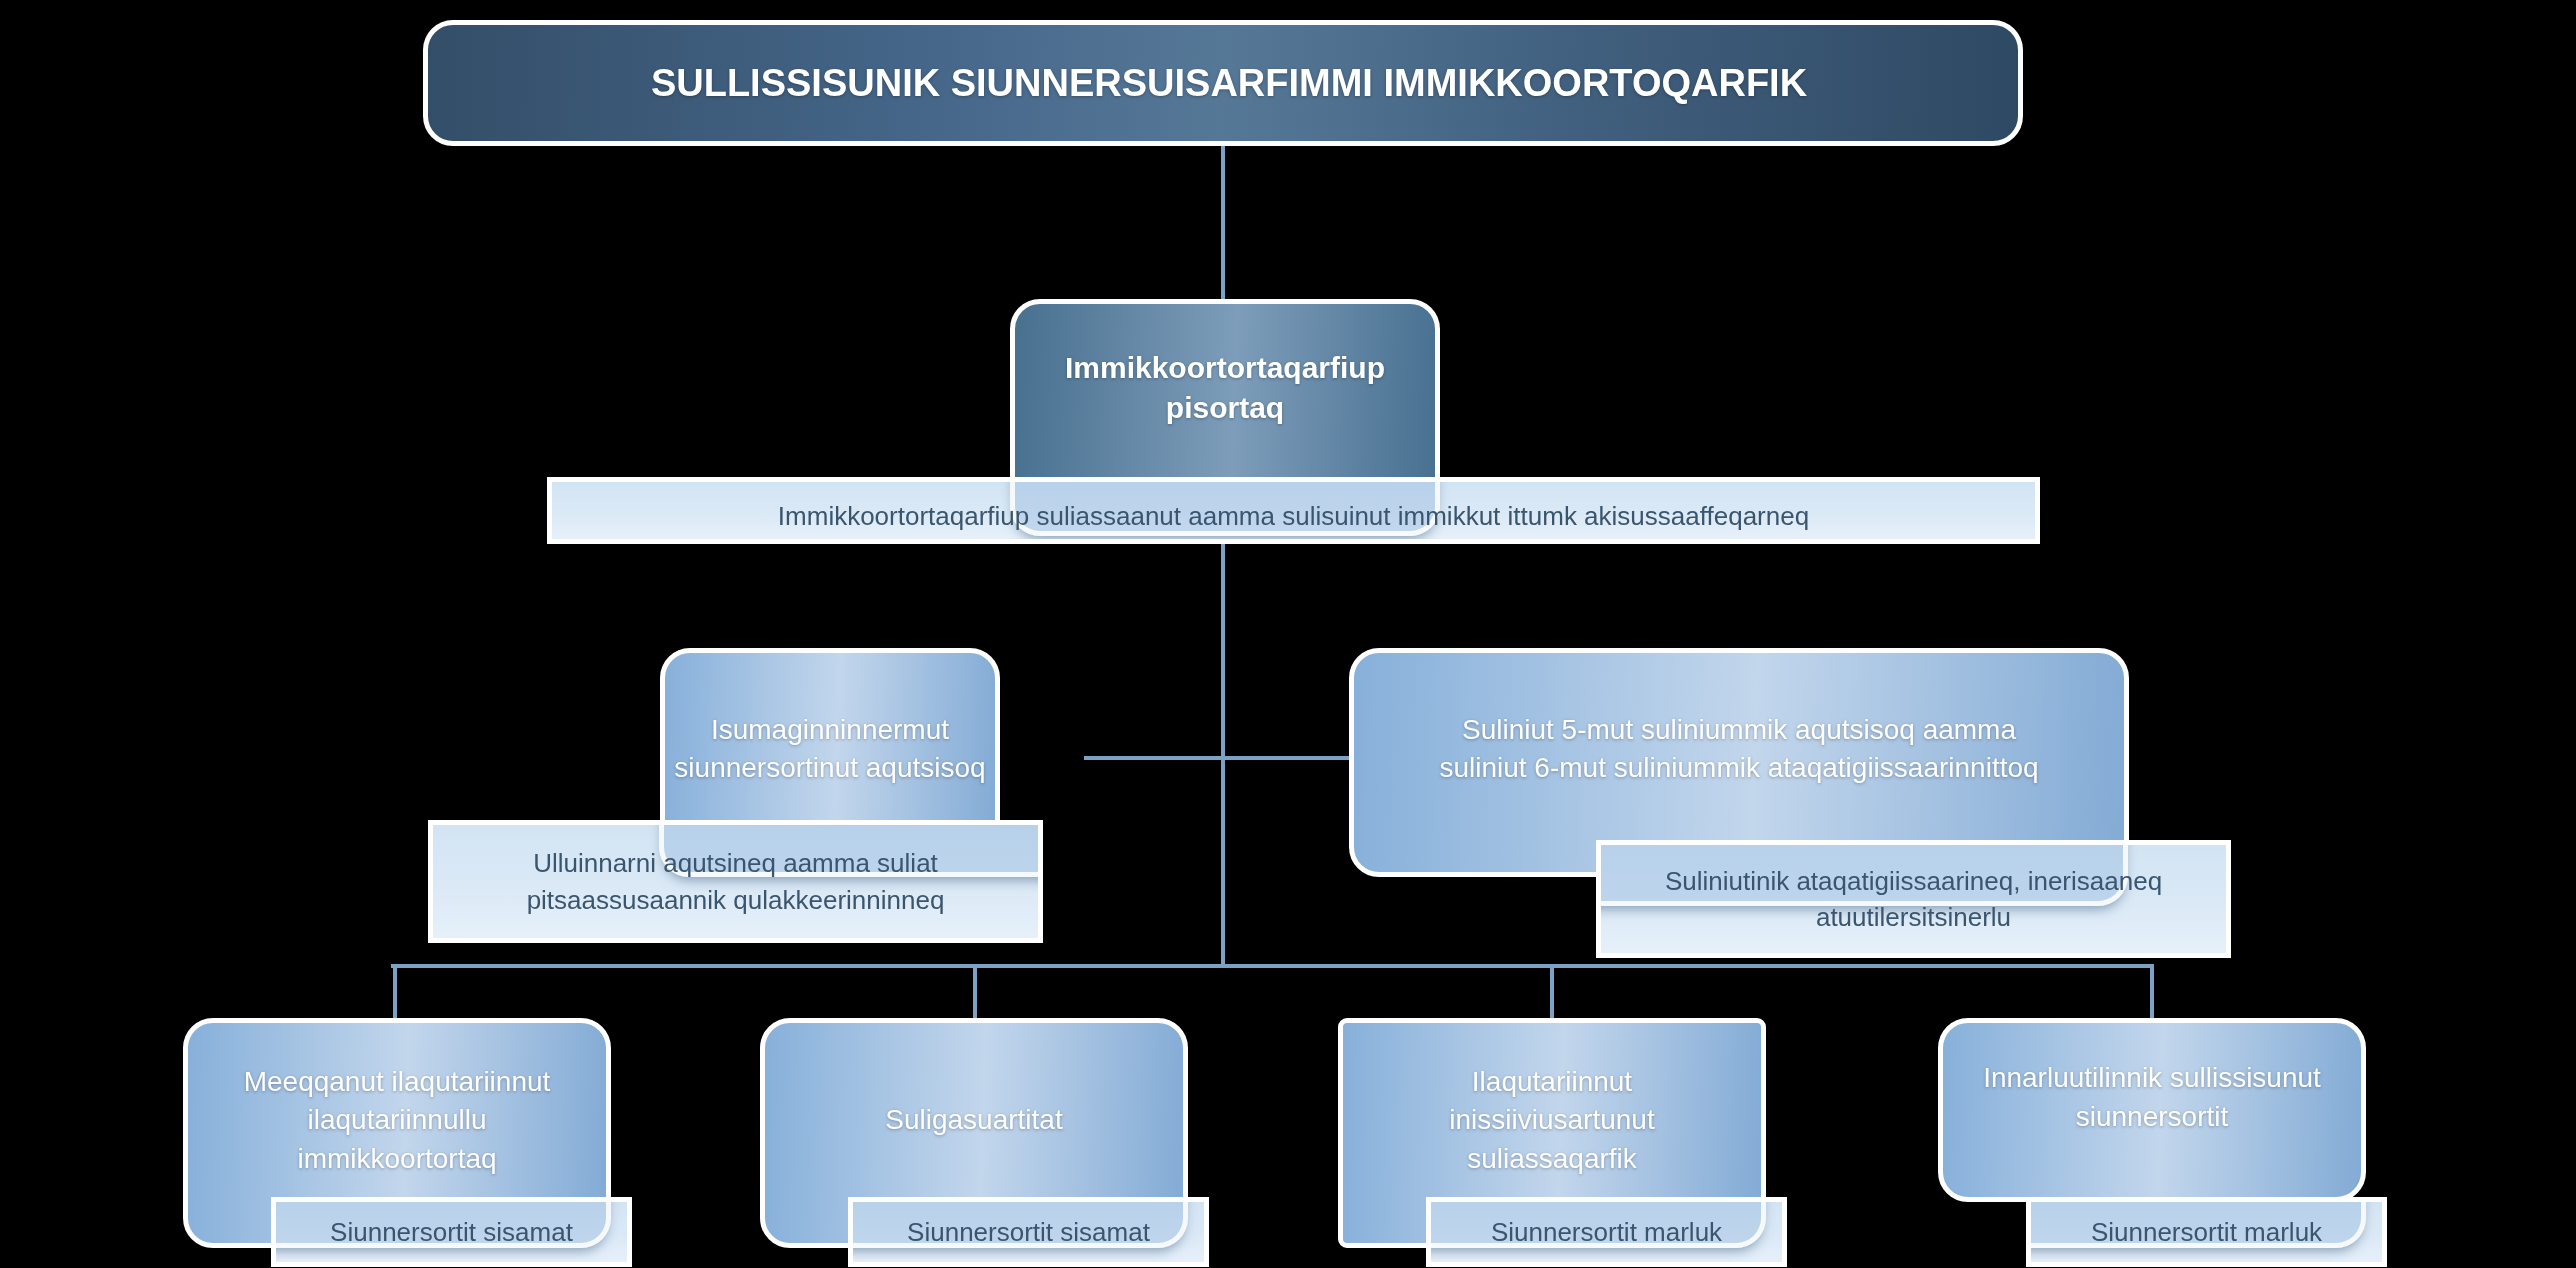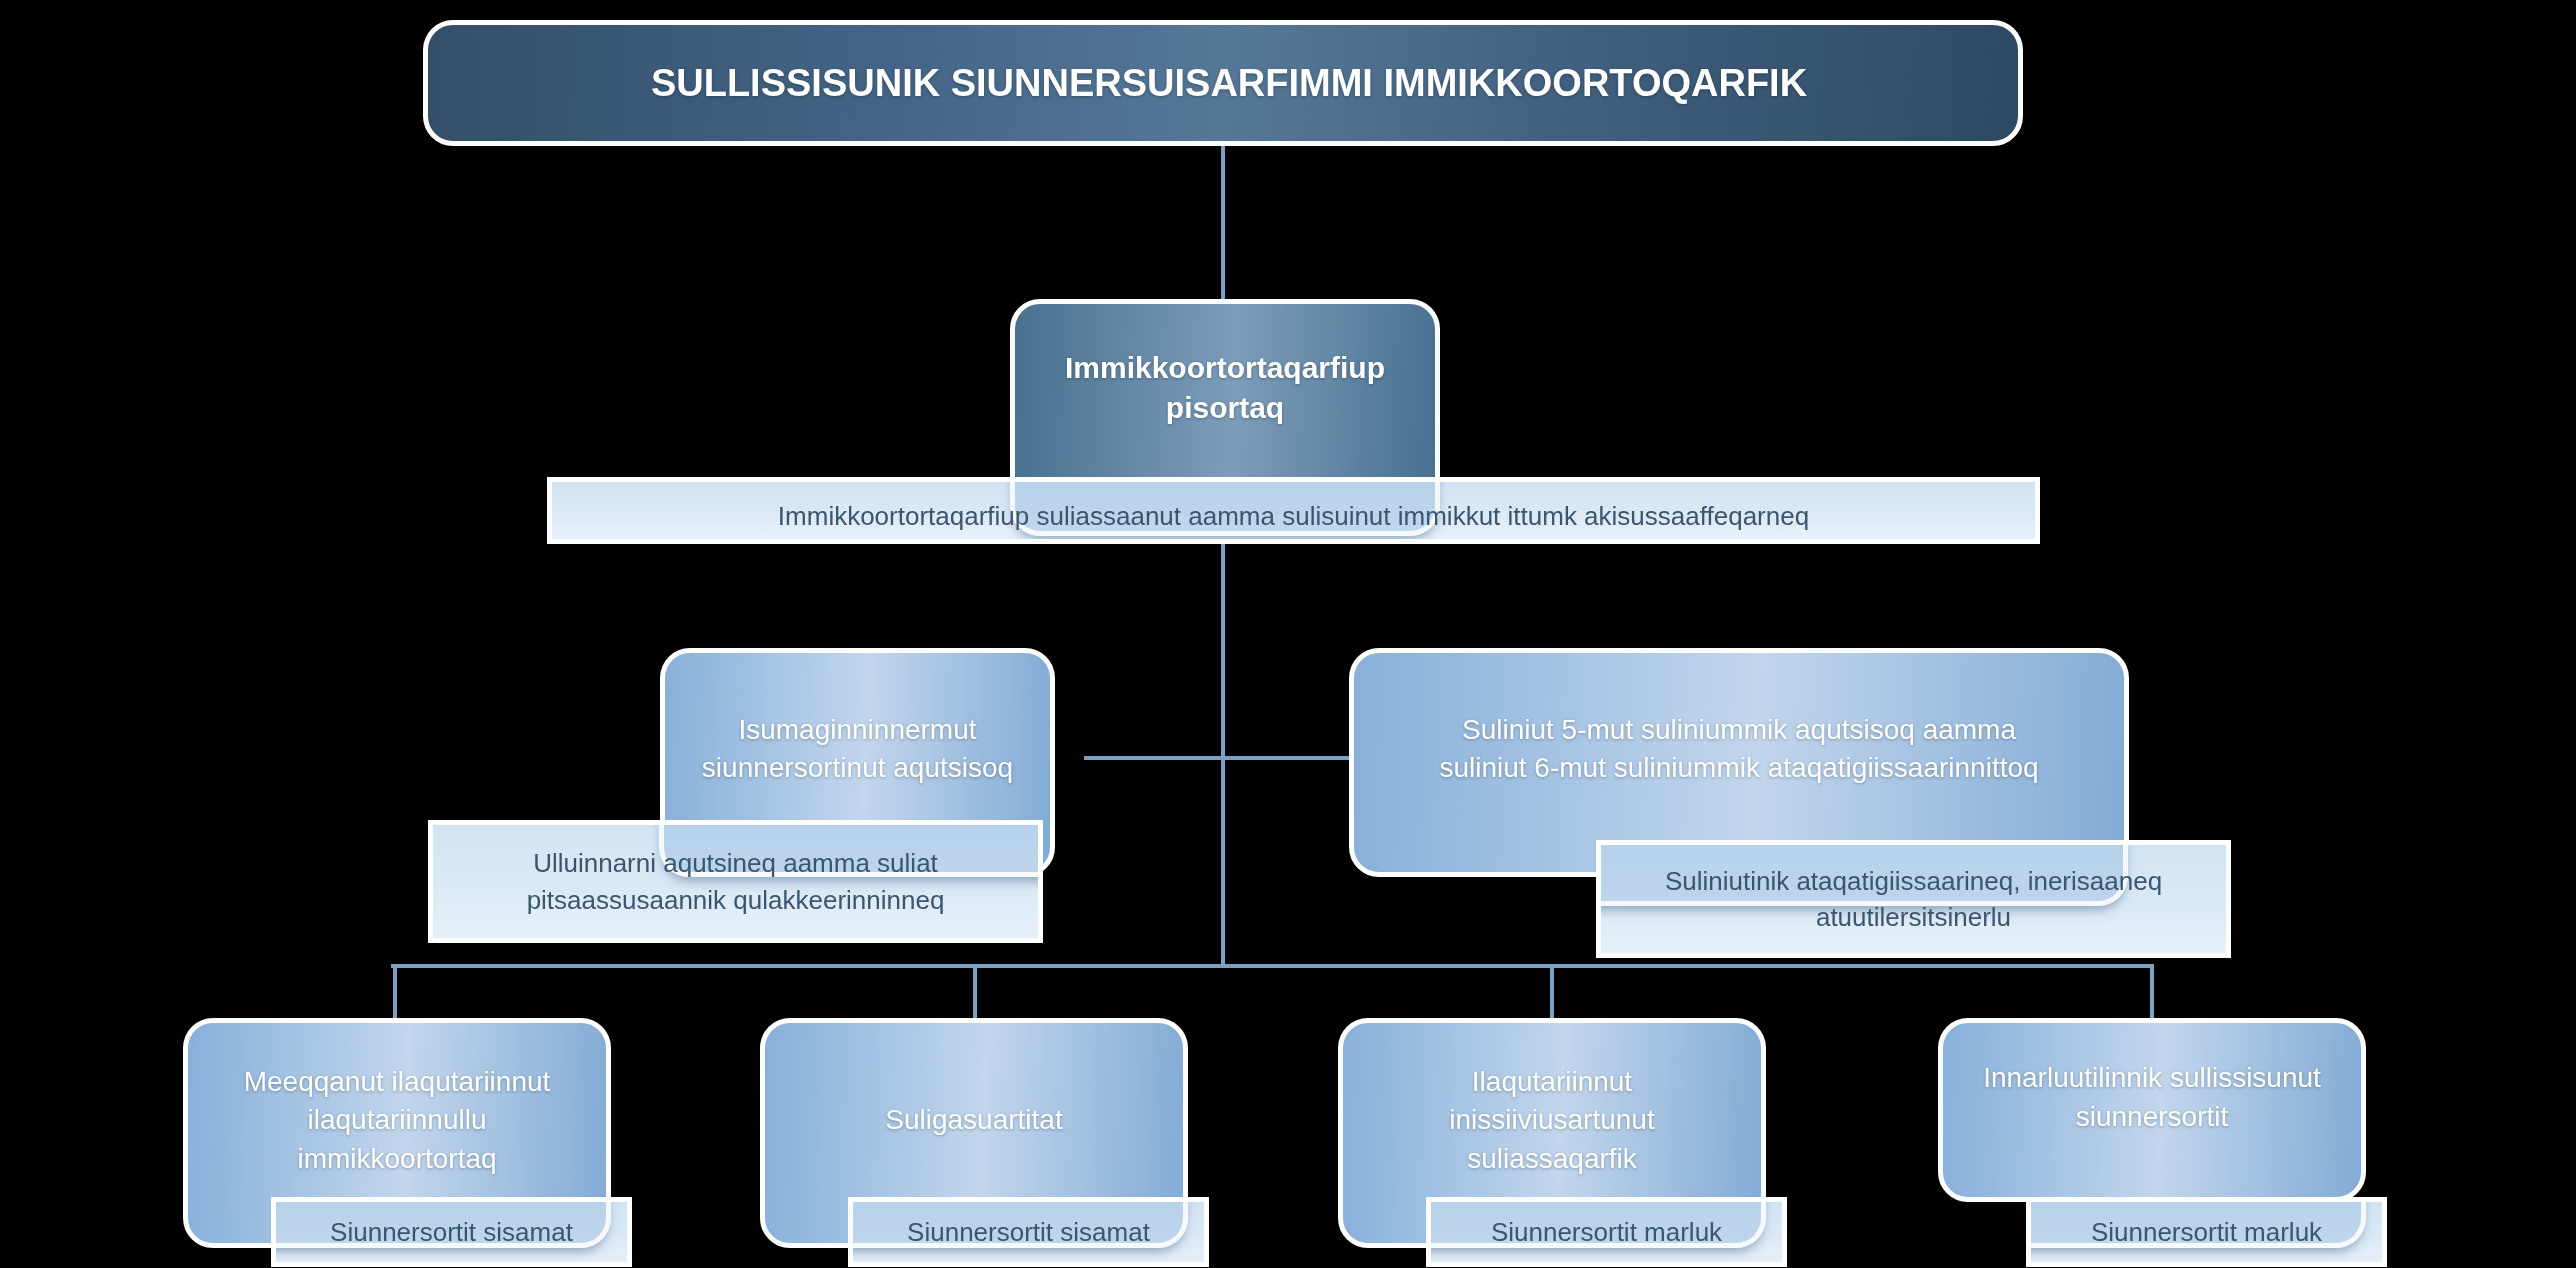--- a/index.html
+++ b/index.html
@@ -41,34 +41,34 @@
     white-space:pre-line;width:max-content;font-size:26px;line-height:1.4;
   }
   
   #t-box{left:423px;top:20px;width:1600px;height:126px;padding-left:12px;}
   #c1{left:1221px;top:144px;width:4px;height:156px;}
   #d-box{left:1010px;top:299px;width:430px;height:238px;padding-bottom:60px;}
   #banner{left:547px;top:477px;width:1493px;height:67px;padding-top:12px;}
   #banner .ghost{left:458px;top:-184px;width:430px;height:238px;}
   #c2{left:1221px;top:542px;width:4px;height:426px;}
   #c3{left:1084px;top:756px;width:268px;height:4px;}
-  #m1-box{left:660px;top:648px;width:395px;height:229px;padding-bottom:26.4px;}
+  #m1-box{left:660px;top:648px;width:340px;height:229px;padding-bottom:26.4px;}
   #m1-note{left:428px;top:820px;width:615px;height:123px;}
   #m1-note .ghost{left:226px;top:-177px;width:428px;height:229px;}
   #m2-box{left:1349px;top:648px;width:780px;height:229px;padding-bottom:26.4px;}
   #m2-note{left:1596px;top:811px;width:635px;height:118px;margin-top:29px;}
   #m2-note .ghost{left:-253px;top:-168px;width:780px;height:229px;}
   #c4{left:391px;top:964px;width:1763px;height:4px;}
   #c5a{left:393px;top:964px;width:4px;height:57px;}
   #c5b{left:973px;top:964px;width:4px;height:57px;}
   #c5c{left:1550px;top:964px;width:4px;height:57px;}
   #c5d{left:2150px;top:964px;width:4px;height:57px;}
   #u1-box{left:183px;top:1018px;width:428px;height:230px;padding-bottom:25px;}
   #u2-box{left:760px;top:1018px;width:428px;height:230px;padding-bottom:25px;}
-  #u3-box{left:1338px;top:1018px;width:428px;height:230px;padding-bottom:25px;}
+  #u3-box{left:1338px;top:1018px;width:428px;height:230px;padding-bottom:25px;border-radius:9px;}
   #u4-box{left:1938px;top:1018px;width:428px;height:184px;padding-bottom:25px;}
   #u1-note{left:271px;top:1197px;width:361px;height:70px;}
   #u2-note{left:848px;top:1197px;width:361px;height:70px;}
   #u3-note{left:1426px;top:1197px;width:361px;height:70px;}
   #u4-note{left:2026px;top:1197px;width:361px;height:70px;}
   .u-ghost{left:-93px;top:-184px;width:428px;height:230px;}
 </style>
 </head>
 <body>
 

